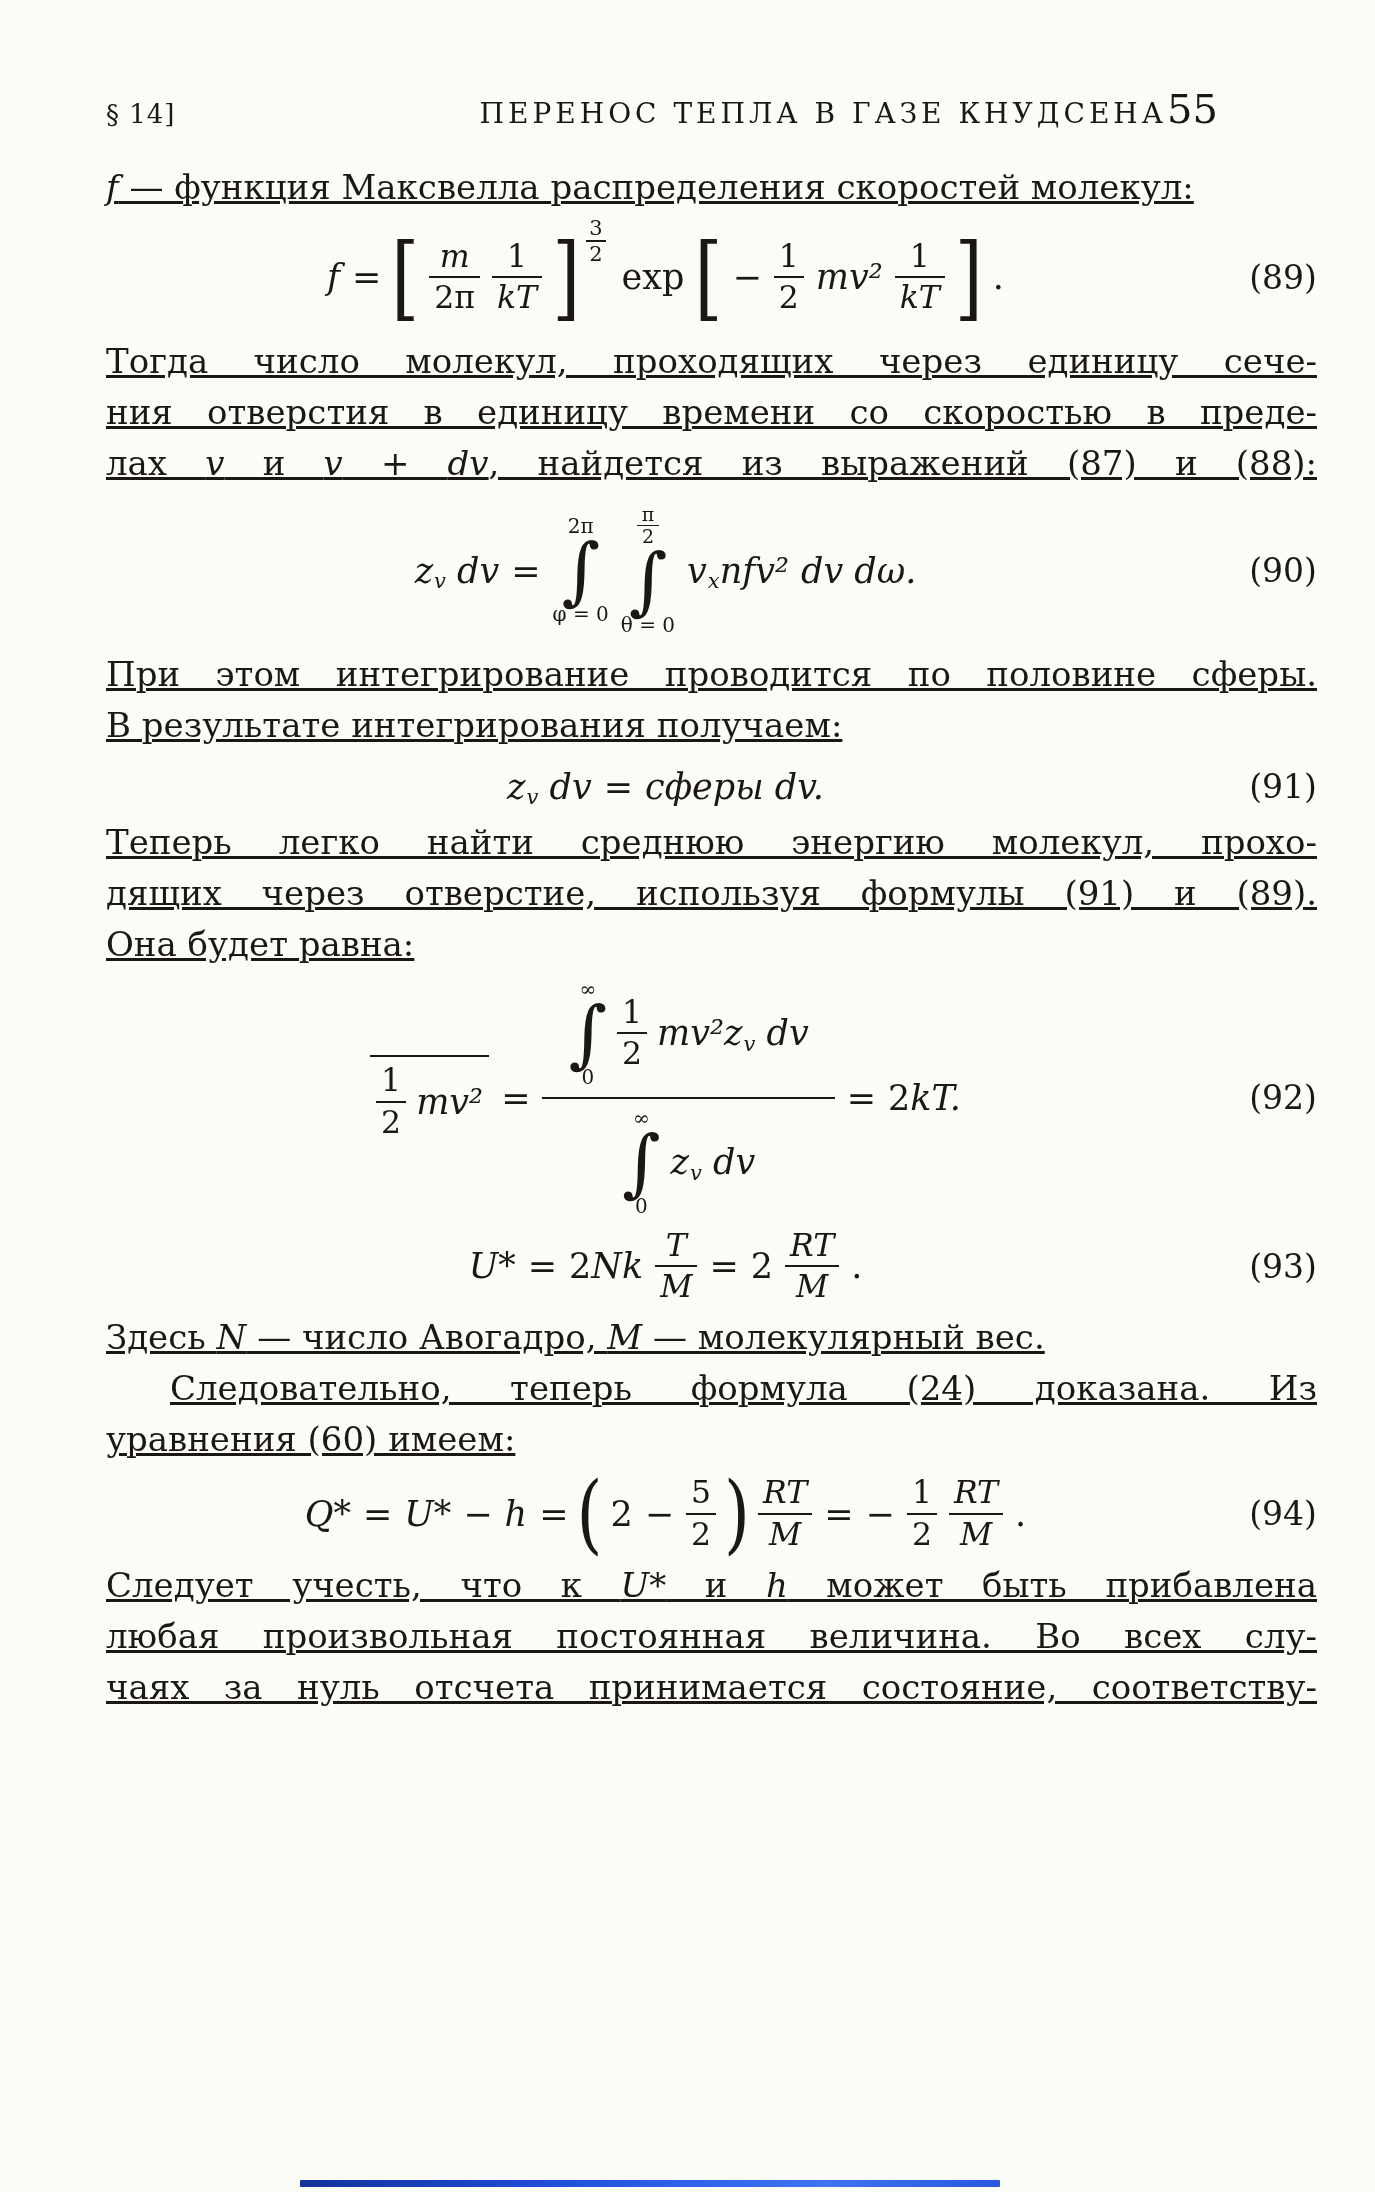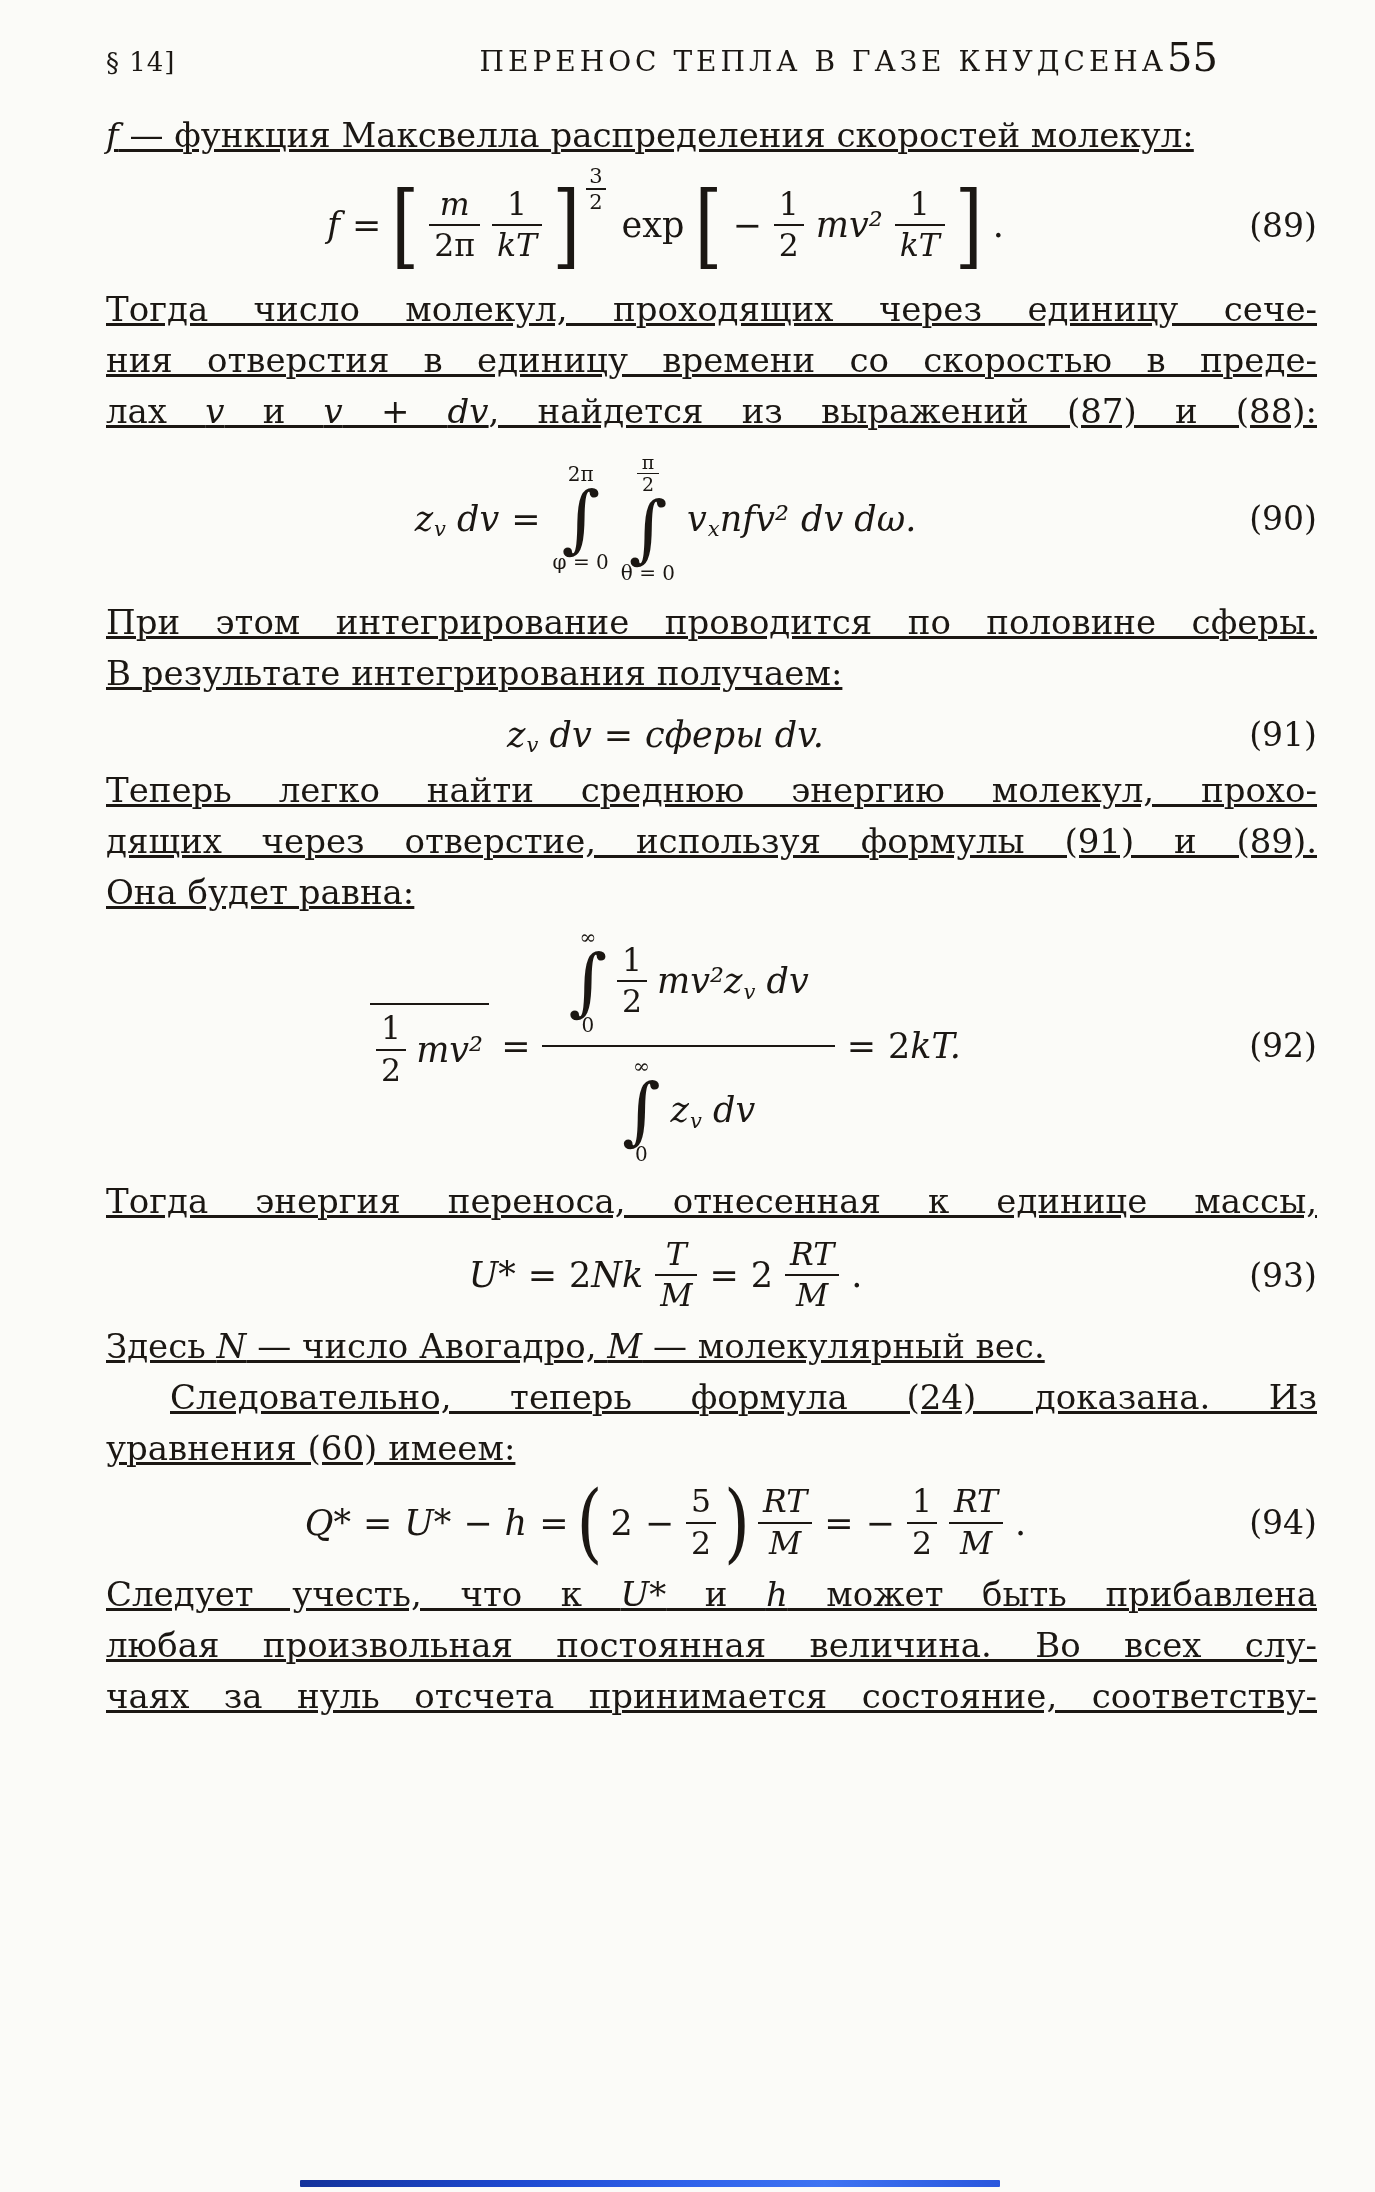--- a/index.html
+++ b/index.html
@@ -4,21 +4,21 @@
 <style>
   * { margin:0; padding:0; box-sizing:border-box; }
   html,body { width:1375px; height:2192px; }
   body {
     background:#fbfbf8;
     color:#1b1713;
     font-family:"DejaVu Serif", serif;
     overflow:hidden;
     position:relative;
   }
-  .page { width:1375px; height:2192px; padding:34px 58px 0 106px; position:relative; }
+  .page { width:1375px; height:2192px; padding:86px 58px 0 106px; position:relative; }
 
   
   .header { display:flex; align-items:baseline; margin-bottom:30px; }
   .h-sec  { width:150px; font-size:26px; letter-spacing:1px; }
   .h-title{ flex:1; text-align:right; font-size:28px; letter-spacing:4px; }
   .h-page { width:150px; text-align:left; font-size:40px; padding-right:50px; }
 
   
   .para { margin:0;text-decoration:underline; }
   .line { font-size:34px; line-height:51px; }
@@ -211,21 +211,20 @@
           </span>
         </span>
       </span>
       <span class="tok">=</span>
       <span class="tok"><span>2</span><span class="i">kT.</span></span>
     </div>
     <div class="eqnum">(92)</div>
   </div>
 
   <div class="para">
-    <div class="line just">Тогда энергия переноса, отнесенная к единице массы,</div>
   </div>
 
   <div class="eqrow eq93">
     <div class="eqbody">
       <span class="i tok">U*</span>
       <span class="tok">=</span>
       <span class="tok"><span>2</span><span class="i">Nk</span></span>
       <span class="frac">
         <span class="num i">T</span>
         <span class="den i">M</span>

